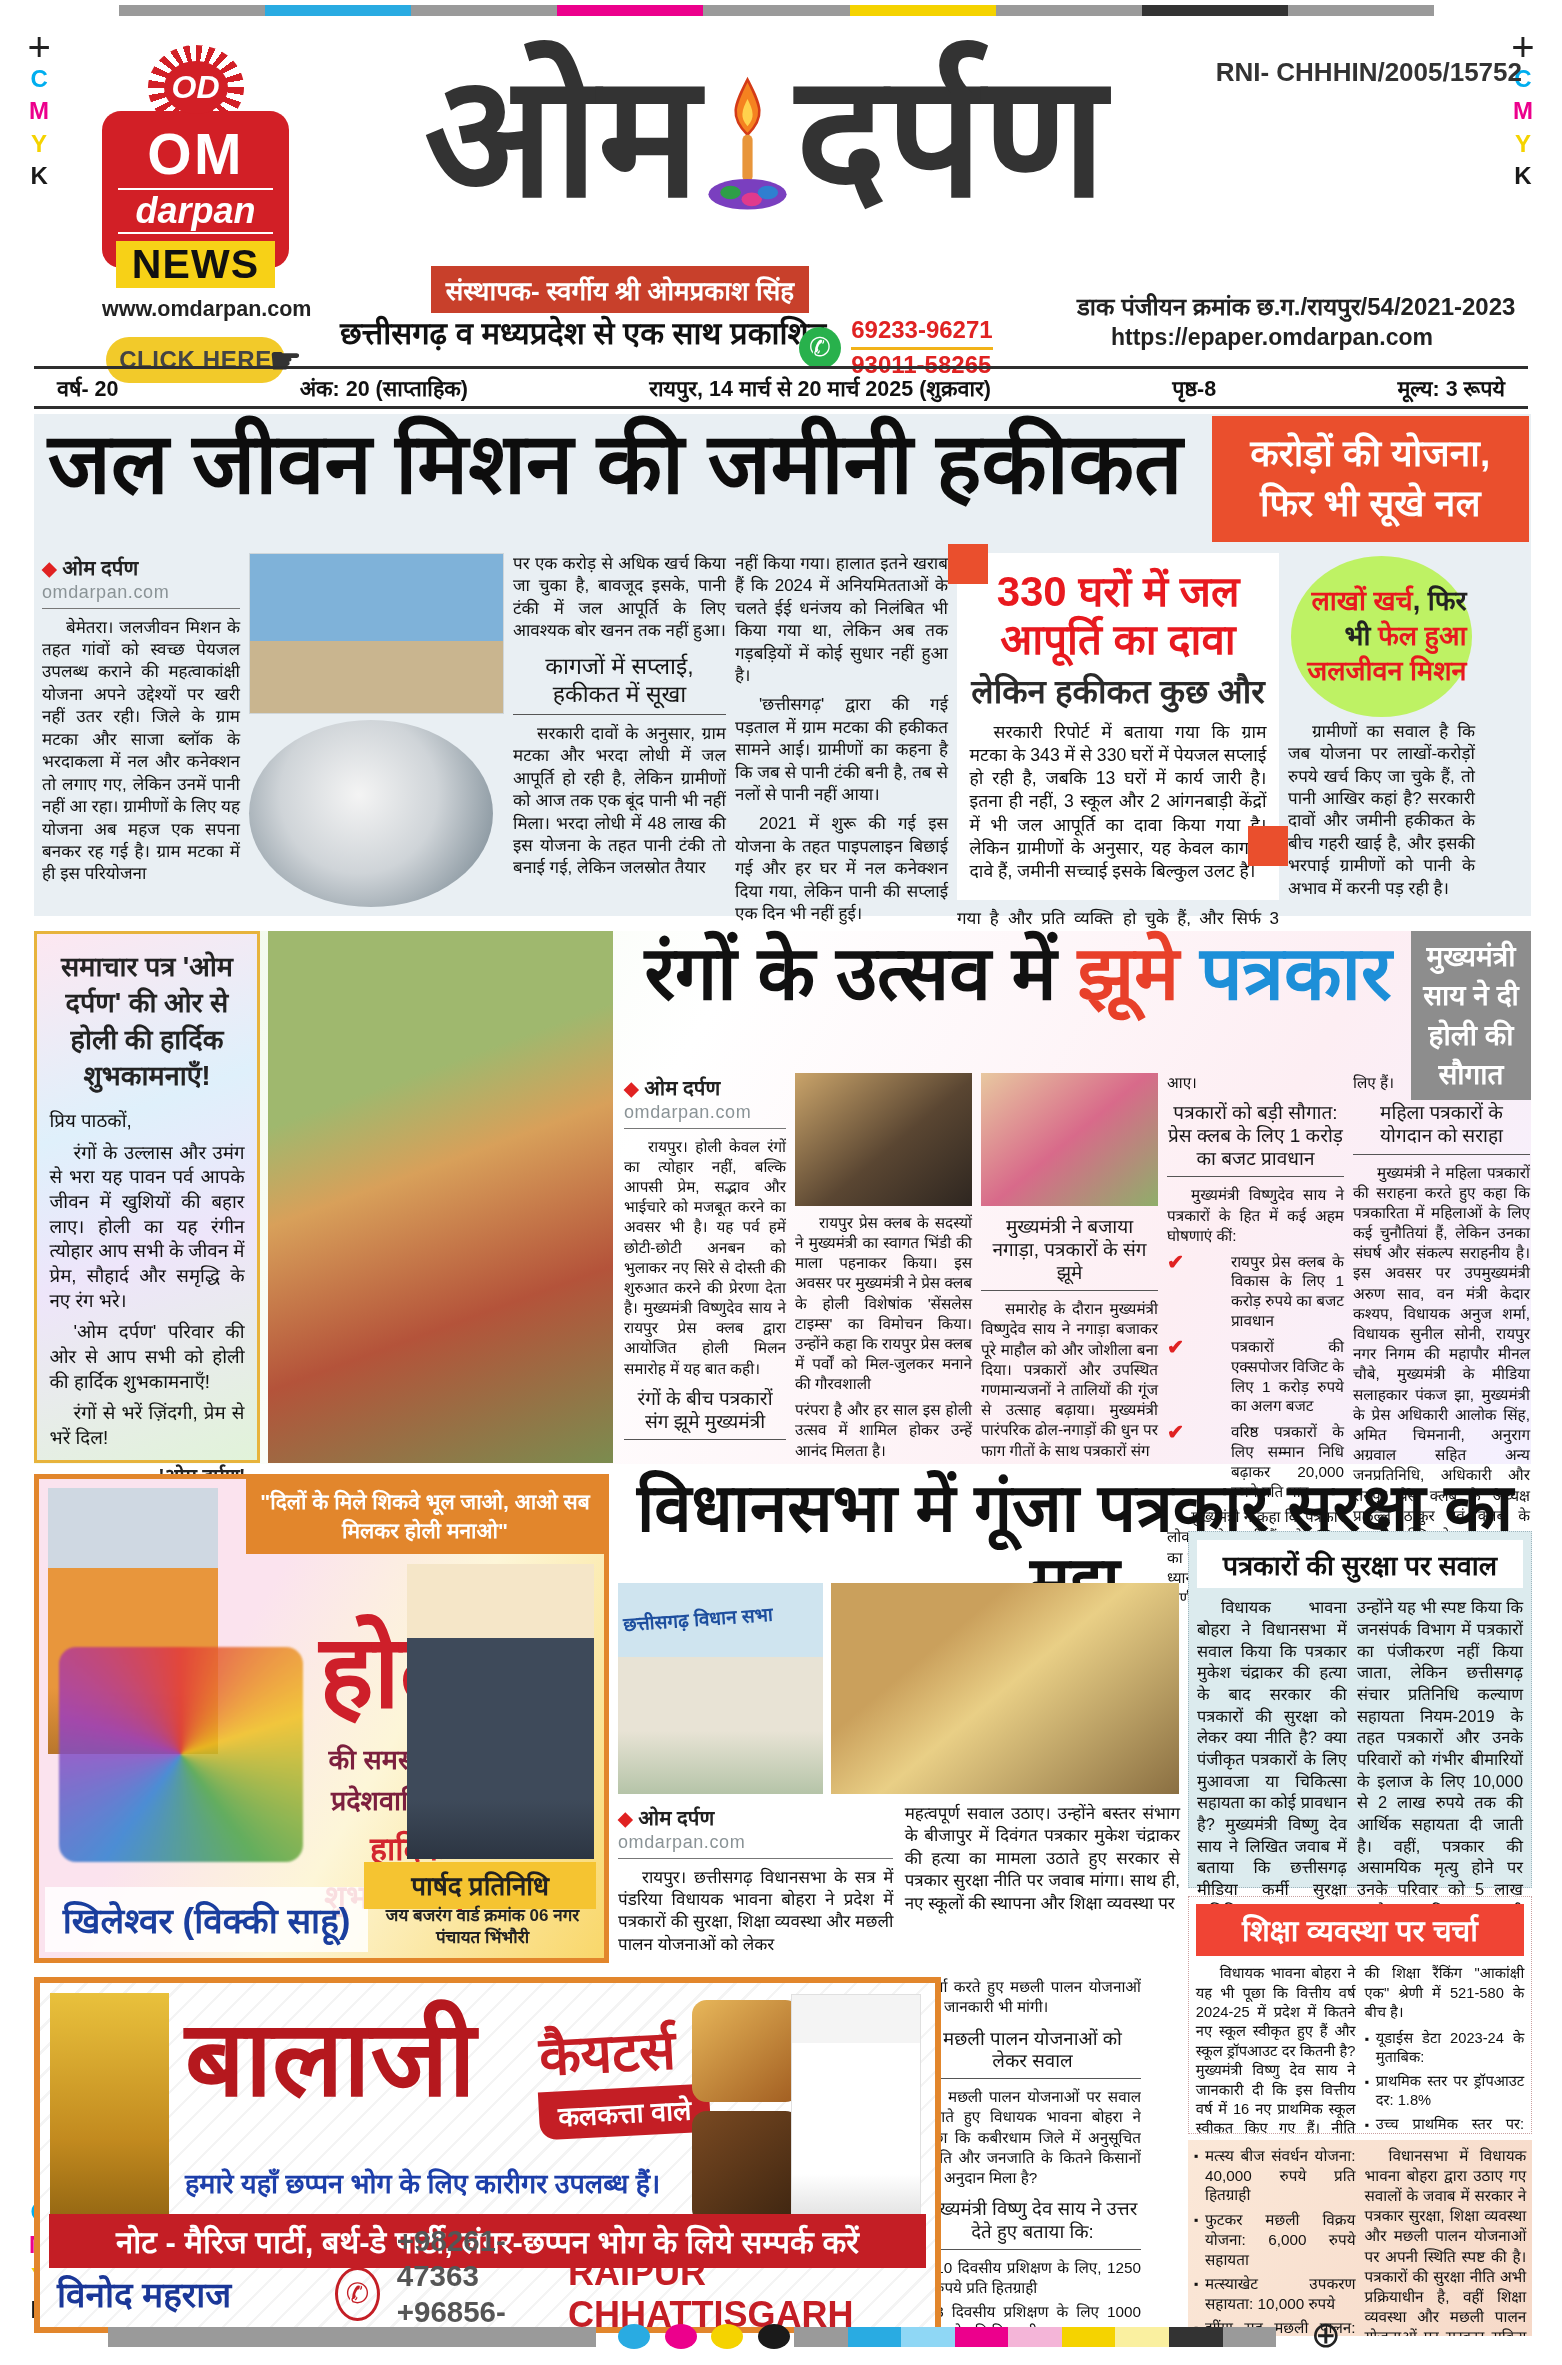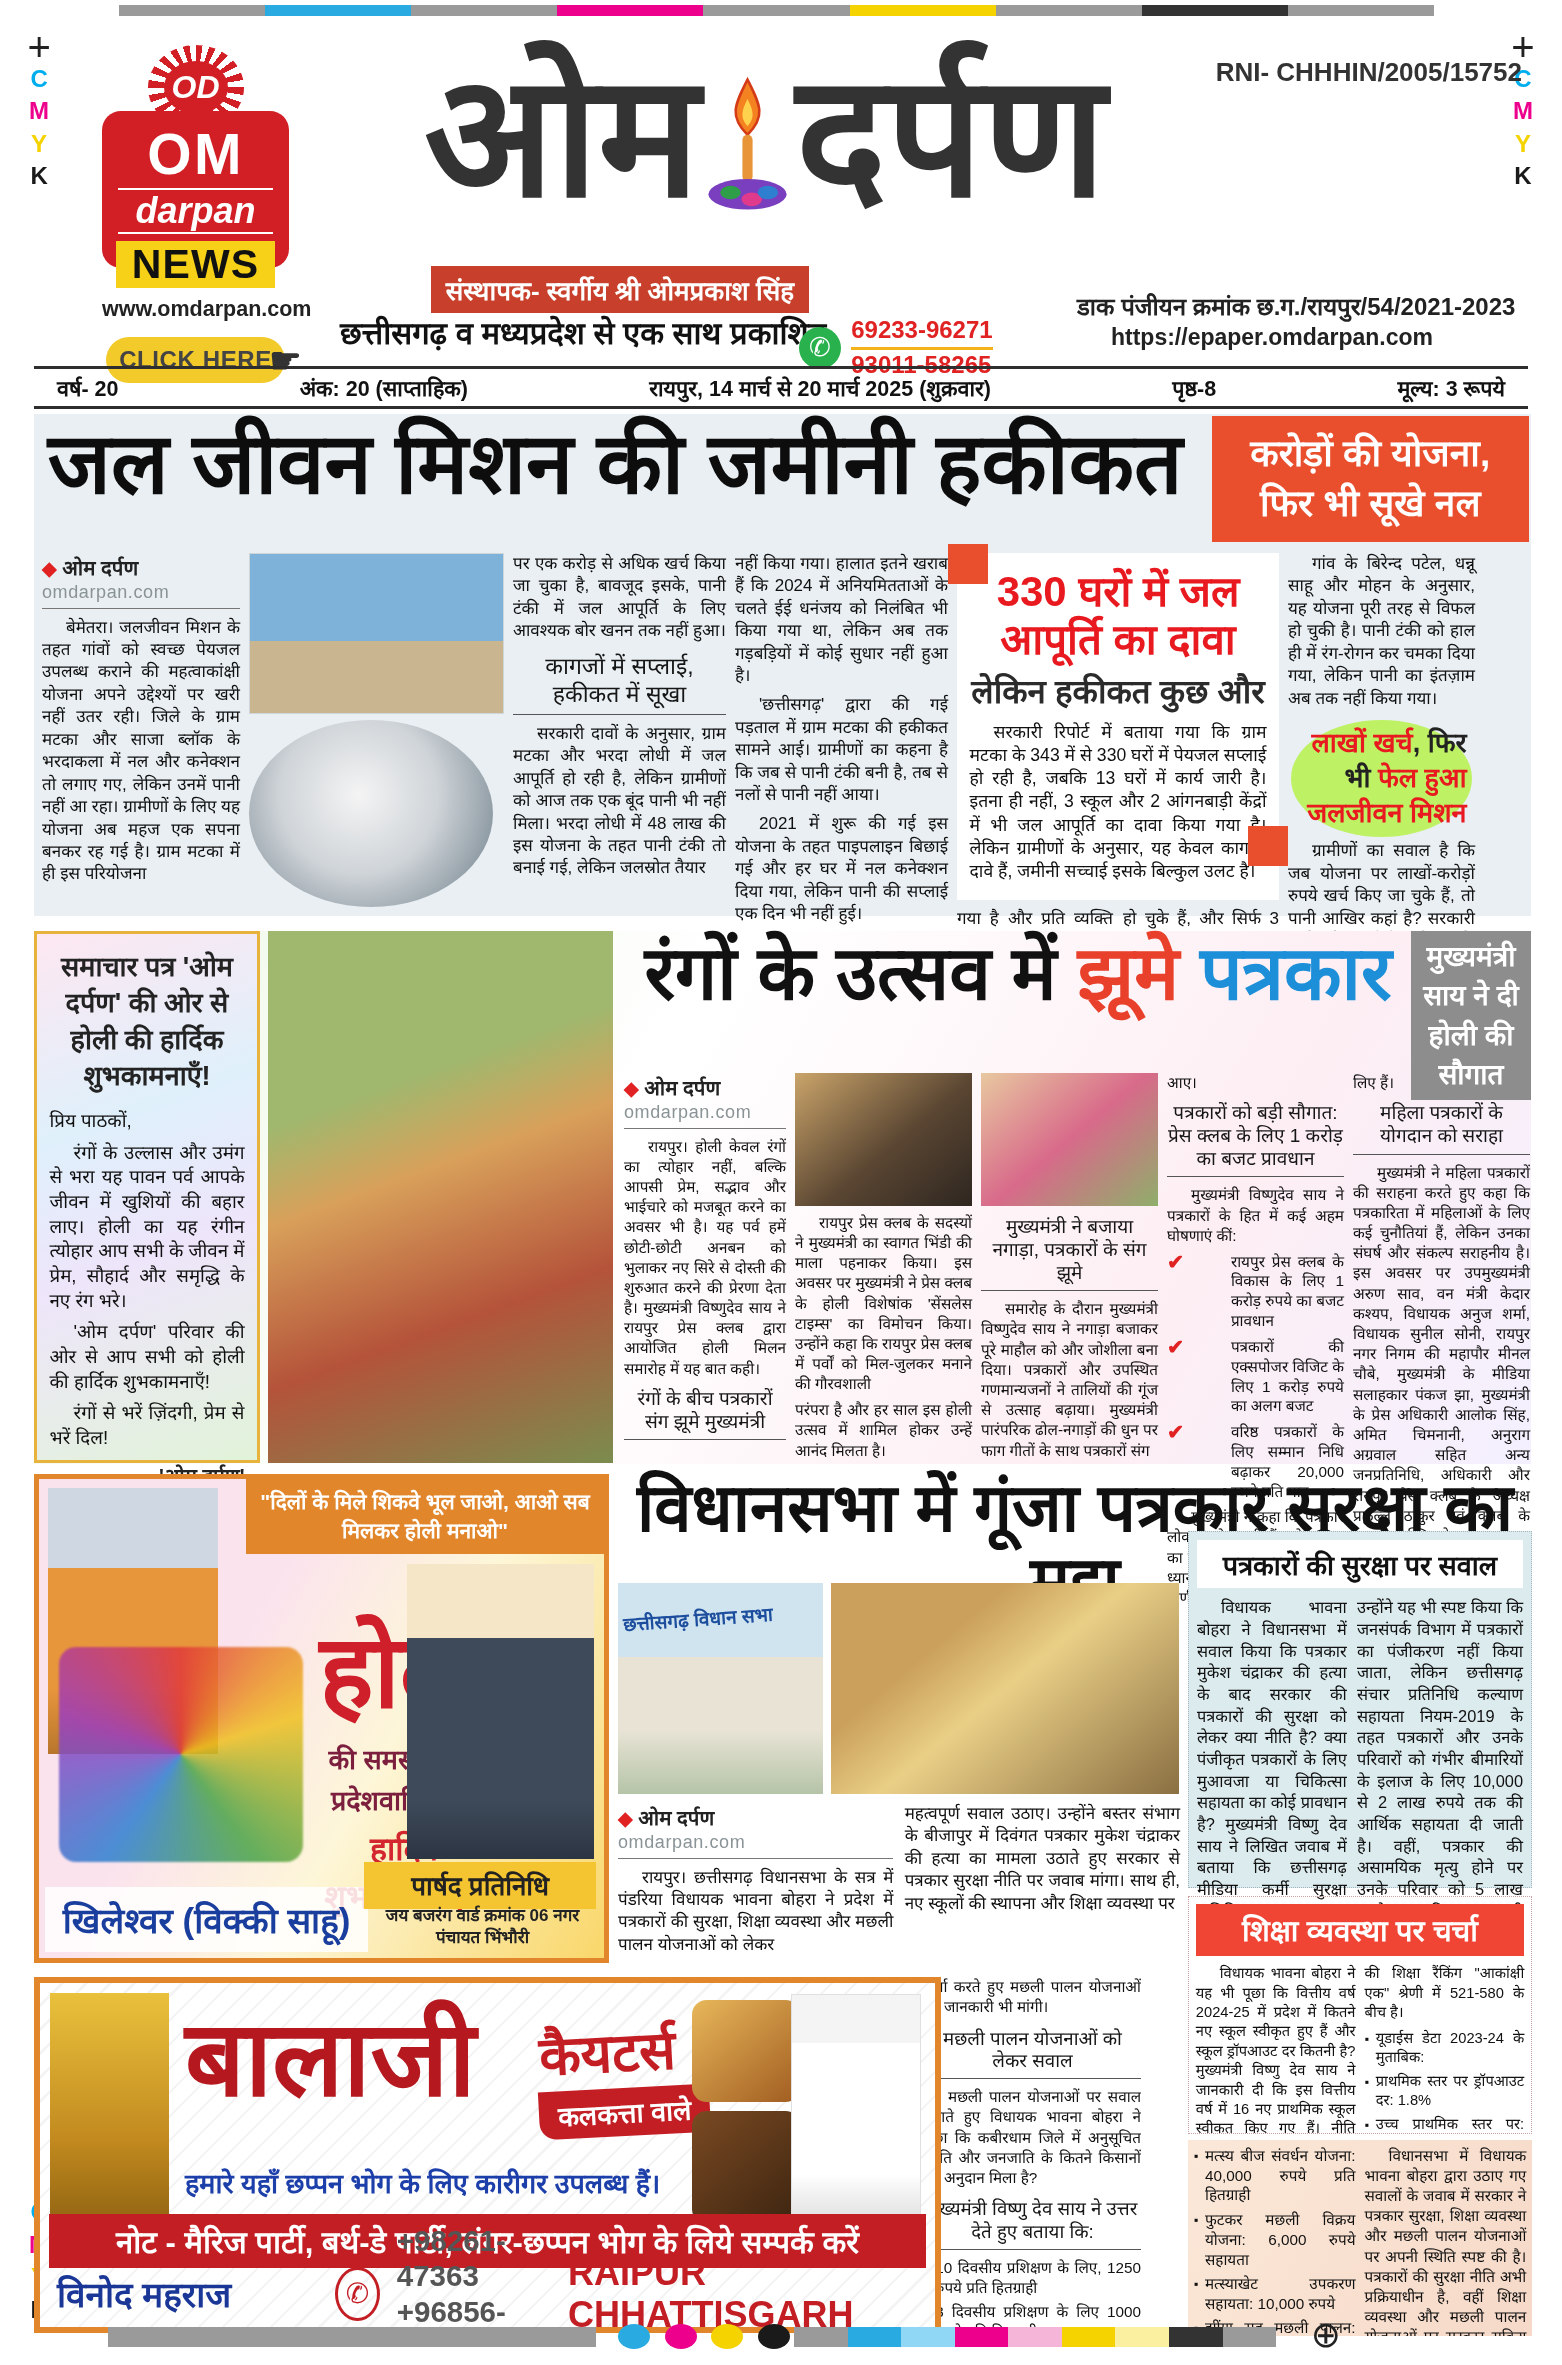--- a/index.html
+++ b/index.html
@@ -323,21 +323,20 @@
               <p class="p">गया है और प्रति व्यक्ति 55 लीटर पानी प्रतिदिन की आपूर्ति का उल्लेख है, लेकिन हकीकत में नल सूखे पड़े हैं। गांव में 7 पावर पंप में से 4 बंद</p>
                <p class="p ind">से पानी टेस्टिंग की गई थी, उसके बाद से अब तक एक बूंद भी सप्लाई नहीं हुई। पंच रमेश यदु ने</p>
             </div>
           <div>
               <p class="p">हो चुके हैं, और सिर्फ 3 पंपों के सहारे 2005 ग्रामीण जैसे-तैसे पानी की जरूरत पूरी कर रहे हैं। ग्राम सरपंच मनाराम साहू ने बताया कि तीन साल पहले पंचायत के बोर</p>
                <p class="p">बताया कि बोरवेल की खुदाई ही नहीं की गई, जिससे जलस्तर लगातार गिर रहा है।</p>
             </div>
         </div>
       </div>
       <div class="s1colE">
-        <p class="p ind">गांव के बिरेन्द पटेल, धन्नू साहू और मोहन के अनुसार, यह योजना पूरी तरह से विफल हो चुकी है। पानी टंकी को हाल ही में रंग-रोगन कर चमका दिया गया, लेकिन पानी का इंतज़ाम अब तक नहीं किया गया।</p>
         <div class="oval">
           <span><span class="r">लाखों खर्च</span><span class="k">, फिर भी </span><span class="r">फेल हुआ जलजीवन मिशन</span></span>
         </div>
         <p class="p ind">ग्रामीणों का सवाल है कि जब योजना पर लाखों-करोड़ों रुपये खर्च किए जा चुके हैं, तो पानी आखिर कहां है? सरकारी दावों और जमीनी हकीकत के बीच गहरी खाई है, और इसकी भरपाई ग्रामीणों को पानी के अभाव में करनी पड़ रही है।</p>
       </div>
     </div>
   </div>
 
   <div class="sec2">
     <div class="greet">

